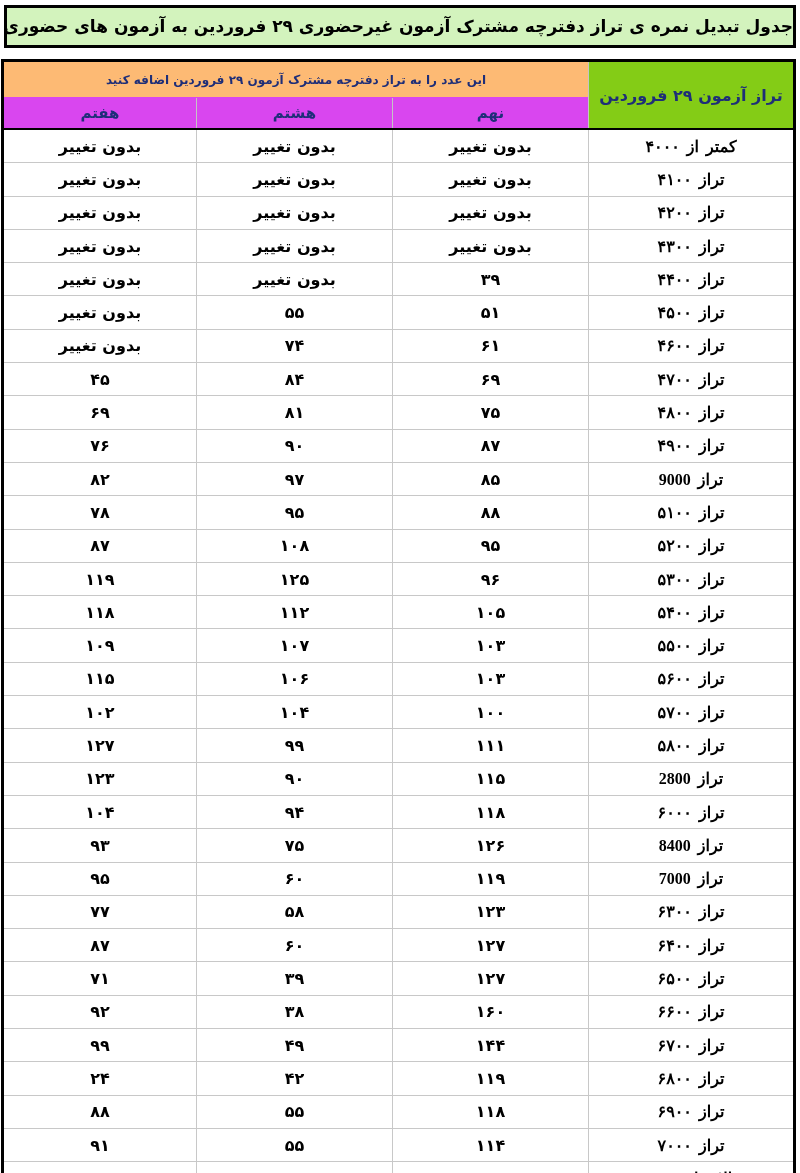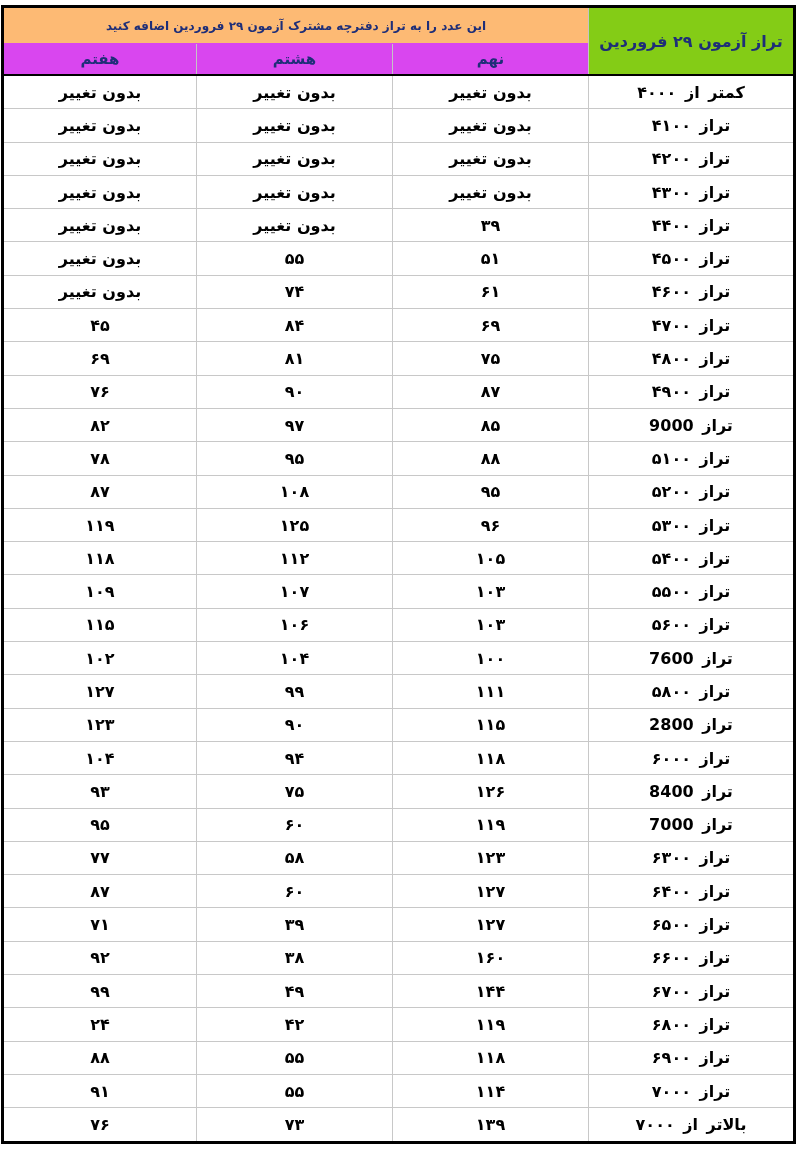--- a/index.html
+++ b/index.html
@@ -69,27 +69,29 @@
   }
   tbody td {
     height: 32.3px;
     font-size: 16px;
     color: #000000;
     border: 1px solid #c8c8c8;
     background: #ffffff;
   }
   tbody td.score-cell {
     word-spacing: 3px;
+    font-family: Liberation Serif, serif;
   }
 </style>
 </head>
 <body>
 
 <div class="page">
 
+  <div class="title-box">جدول تبدیل نمره ی تراز دفترچه مشترک آزمون غیرحضوری ۲۹ فروردین به آزمون های حضوری</div>
 
   <table class="conversion">
     <colgroup>
       <col style="width:206px">
       <col style="width:196px">
       <col style="width:196px">
       <col style="width:194px">
     </colgroup>
     <thead>
       <tr>
@@ -199,21 +201,21 @@
           <td>۱۰۷</td>
           <td>۱۰۹</td>
         </tr>
         <tr>
           <td class="score-cell">تراز ۵۶۰۰</td>
           <td>۱۰۳</td>
           <td>۱۰۶</td>
           <td>۱۱۵</td>
         </tr>
         <tr>
-          <td class="score-cell">تراز 7600</td>
+          <td class="score-cell">تراز ۵۷۰۰</td>
           <td>۱۰۰</td>
           <td>۱۰۴</td>
           <td>۱۰۲</td>
         </tr>
         <tr>
           <td class="score-cell">تراز ۵۸۰۰</td>
           <td>۱۱۱</td>
           <td>۹۹</td>
           <td>۱۲۷</td>
         </tr>

